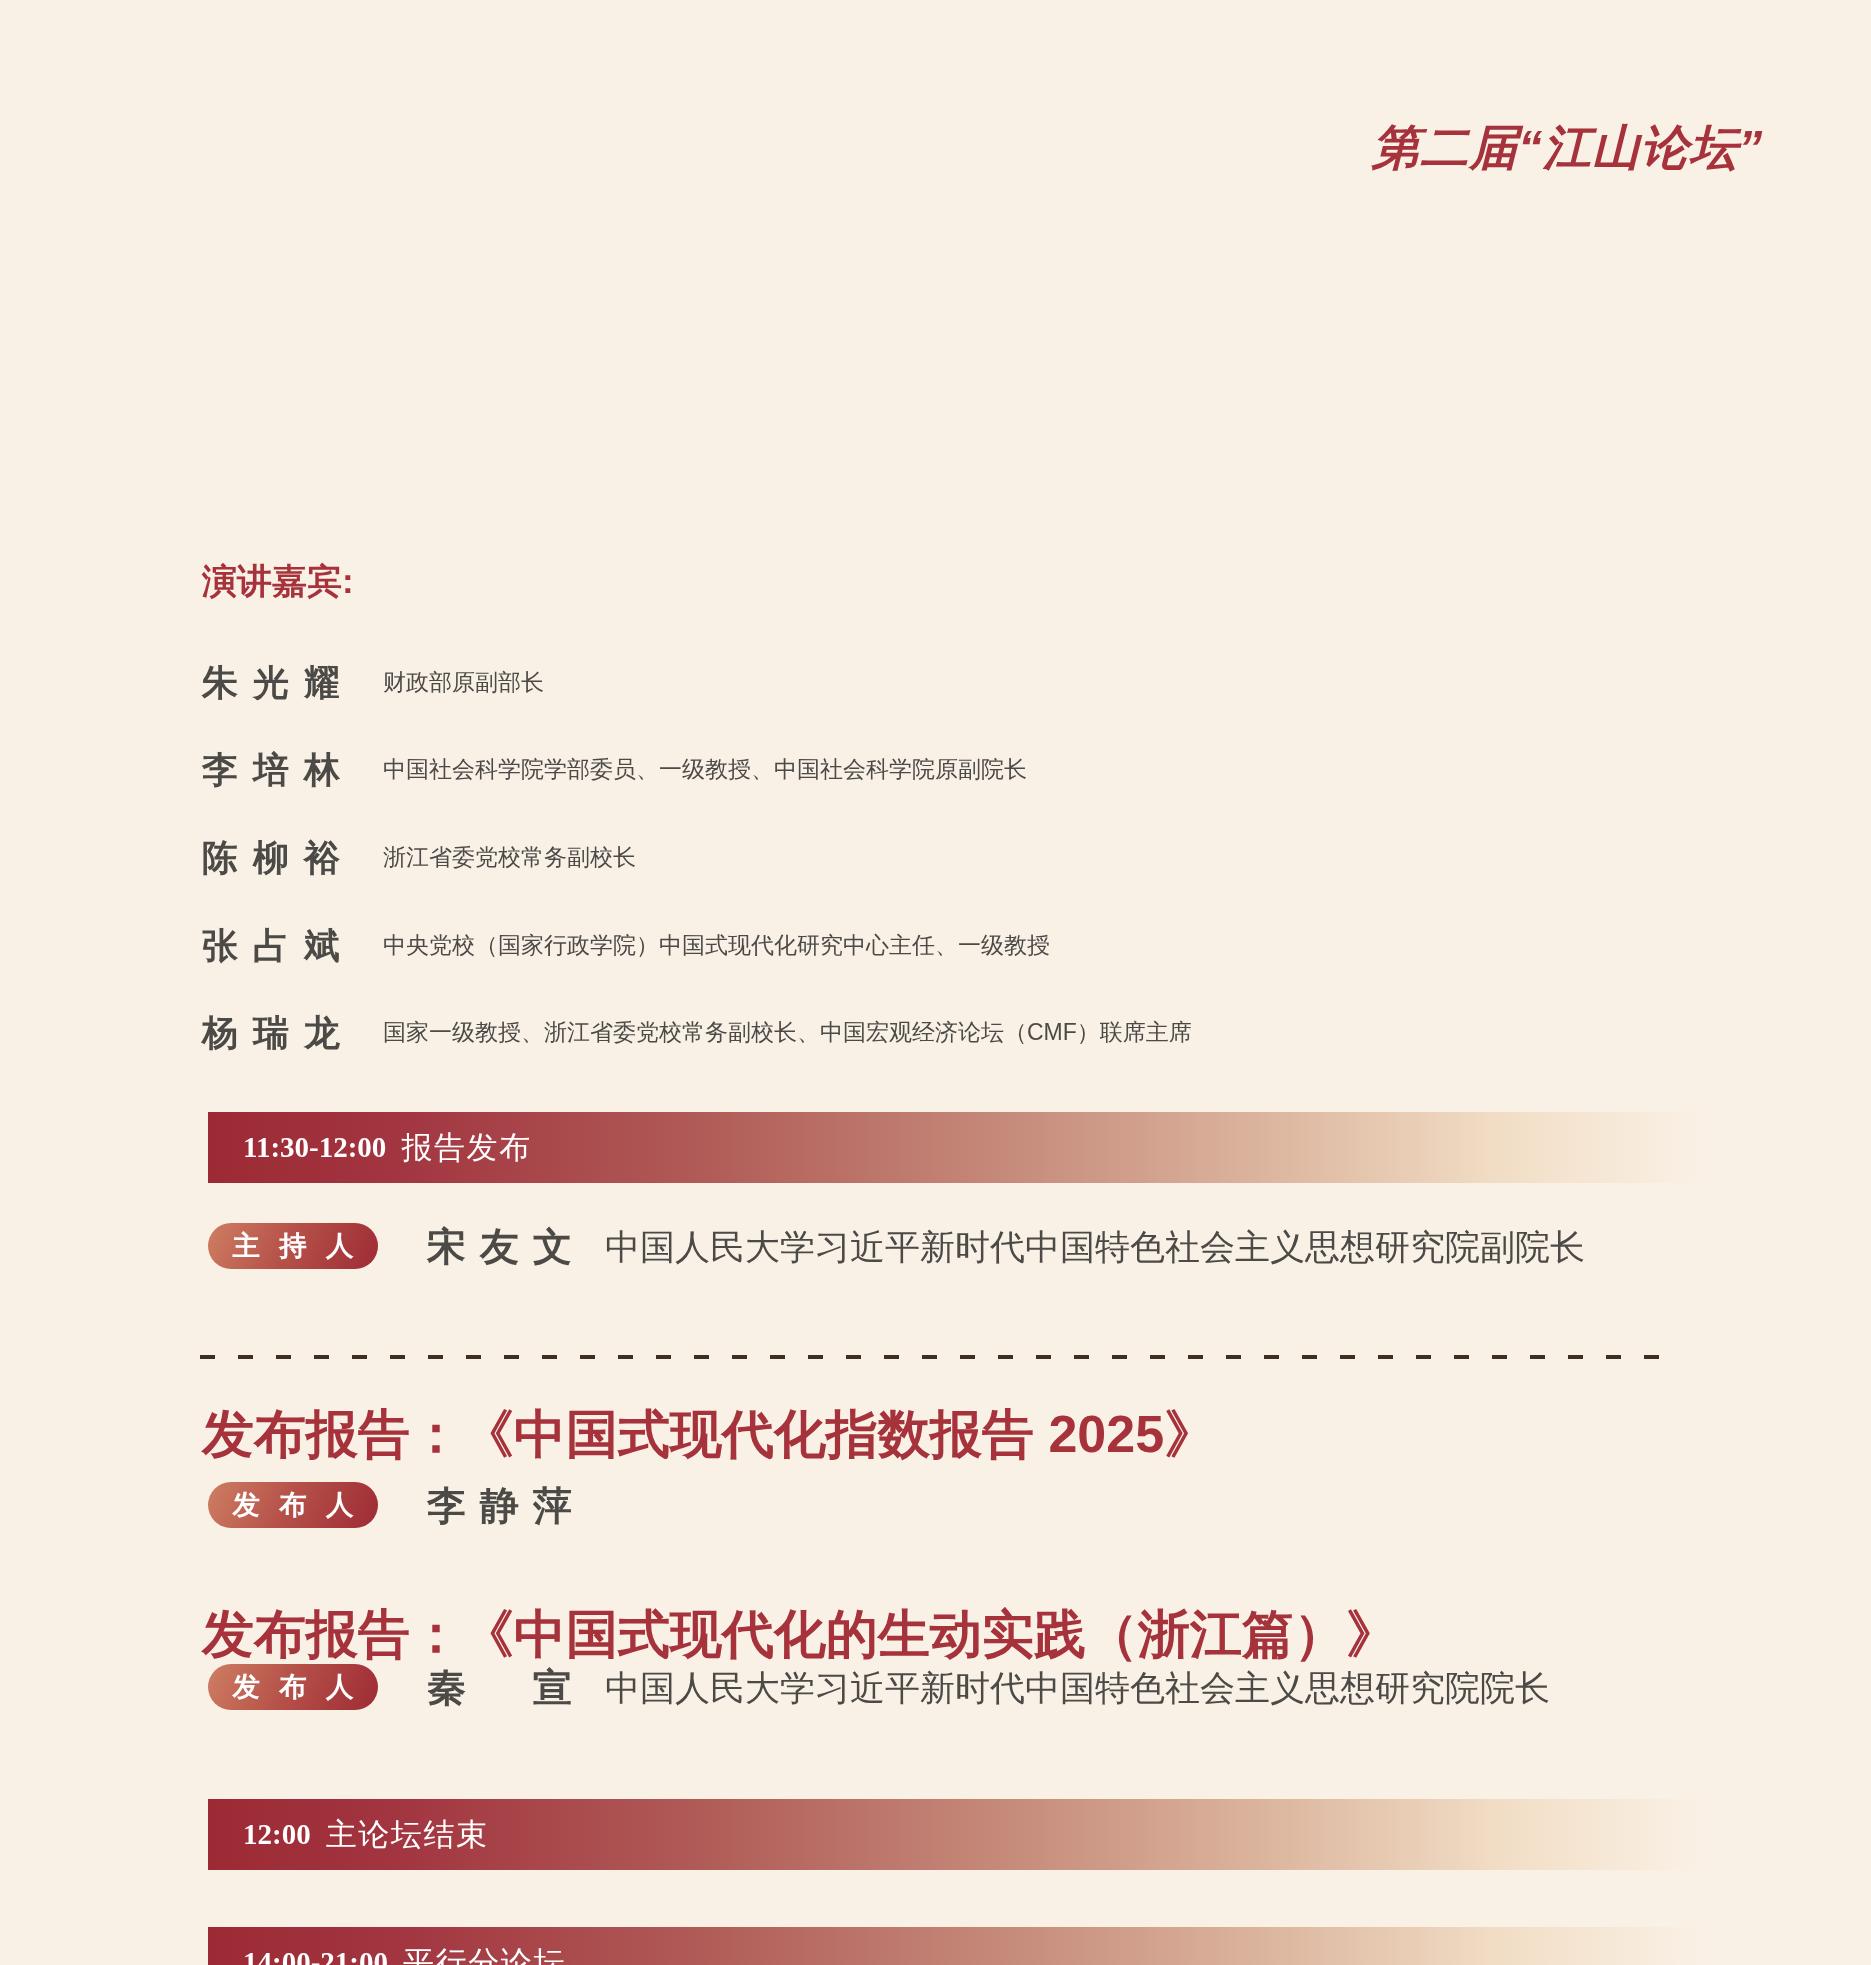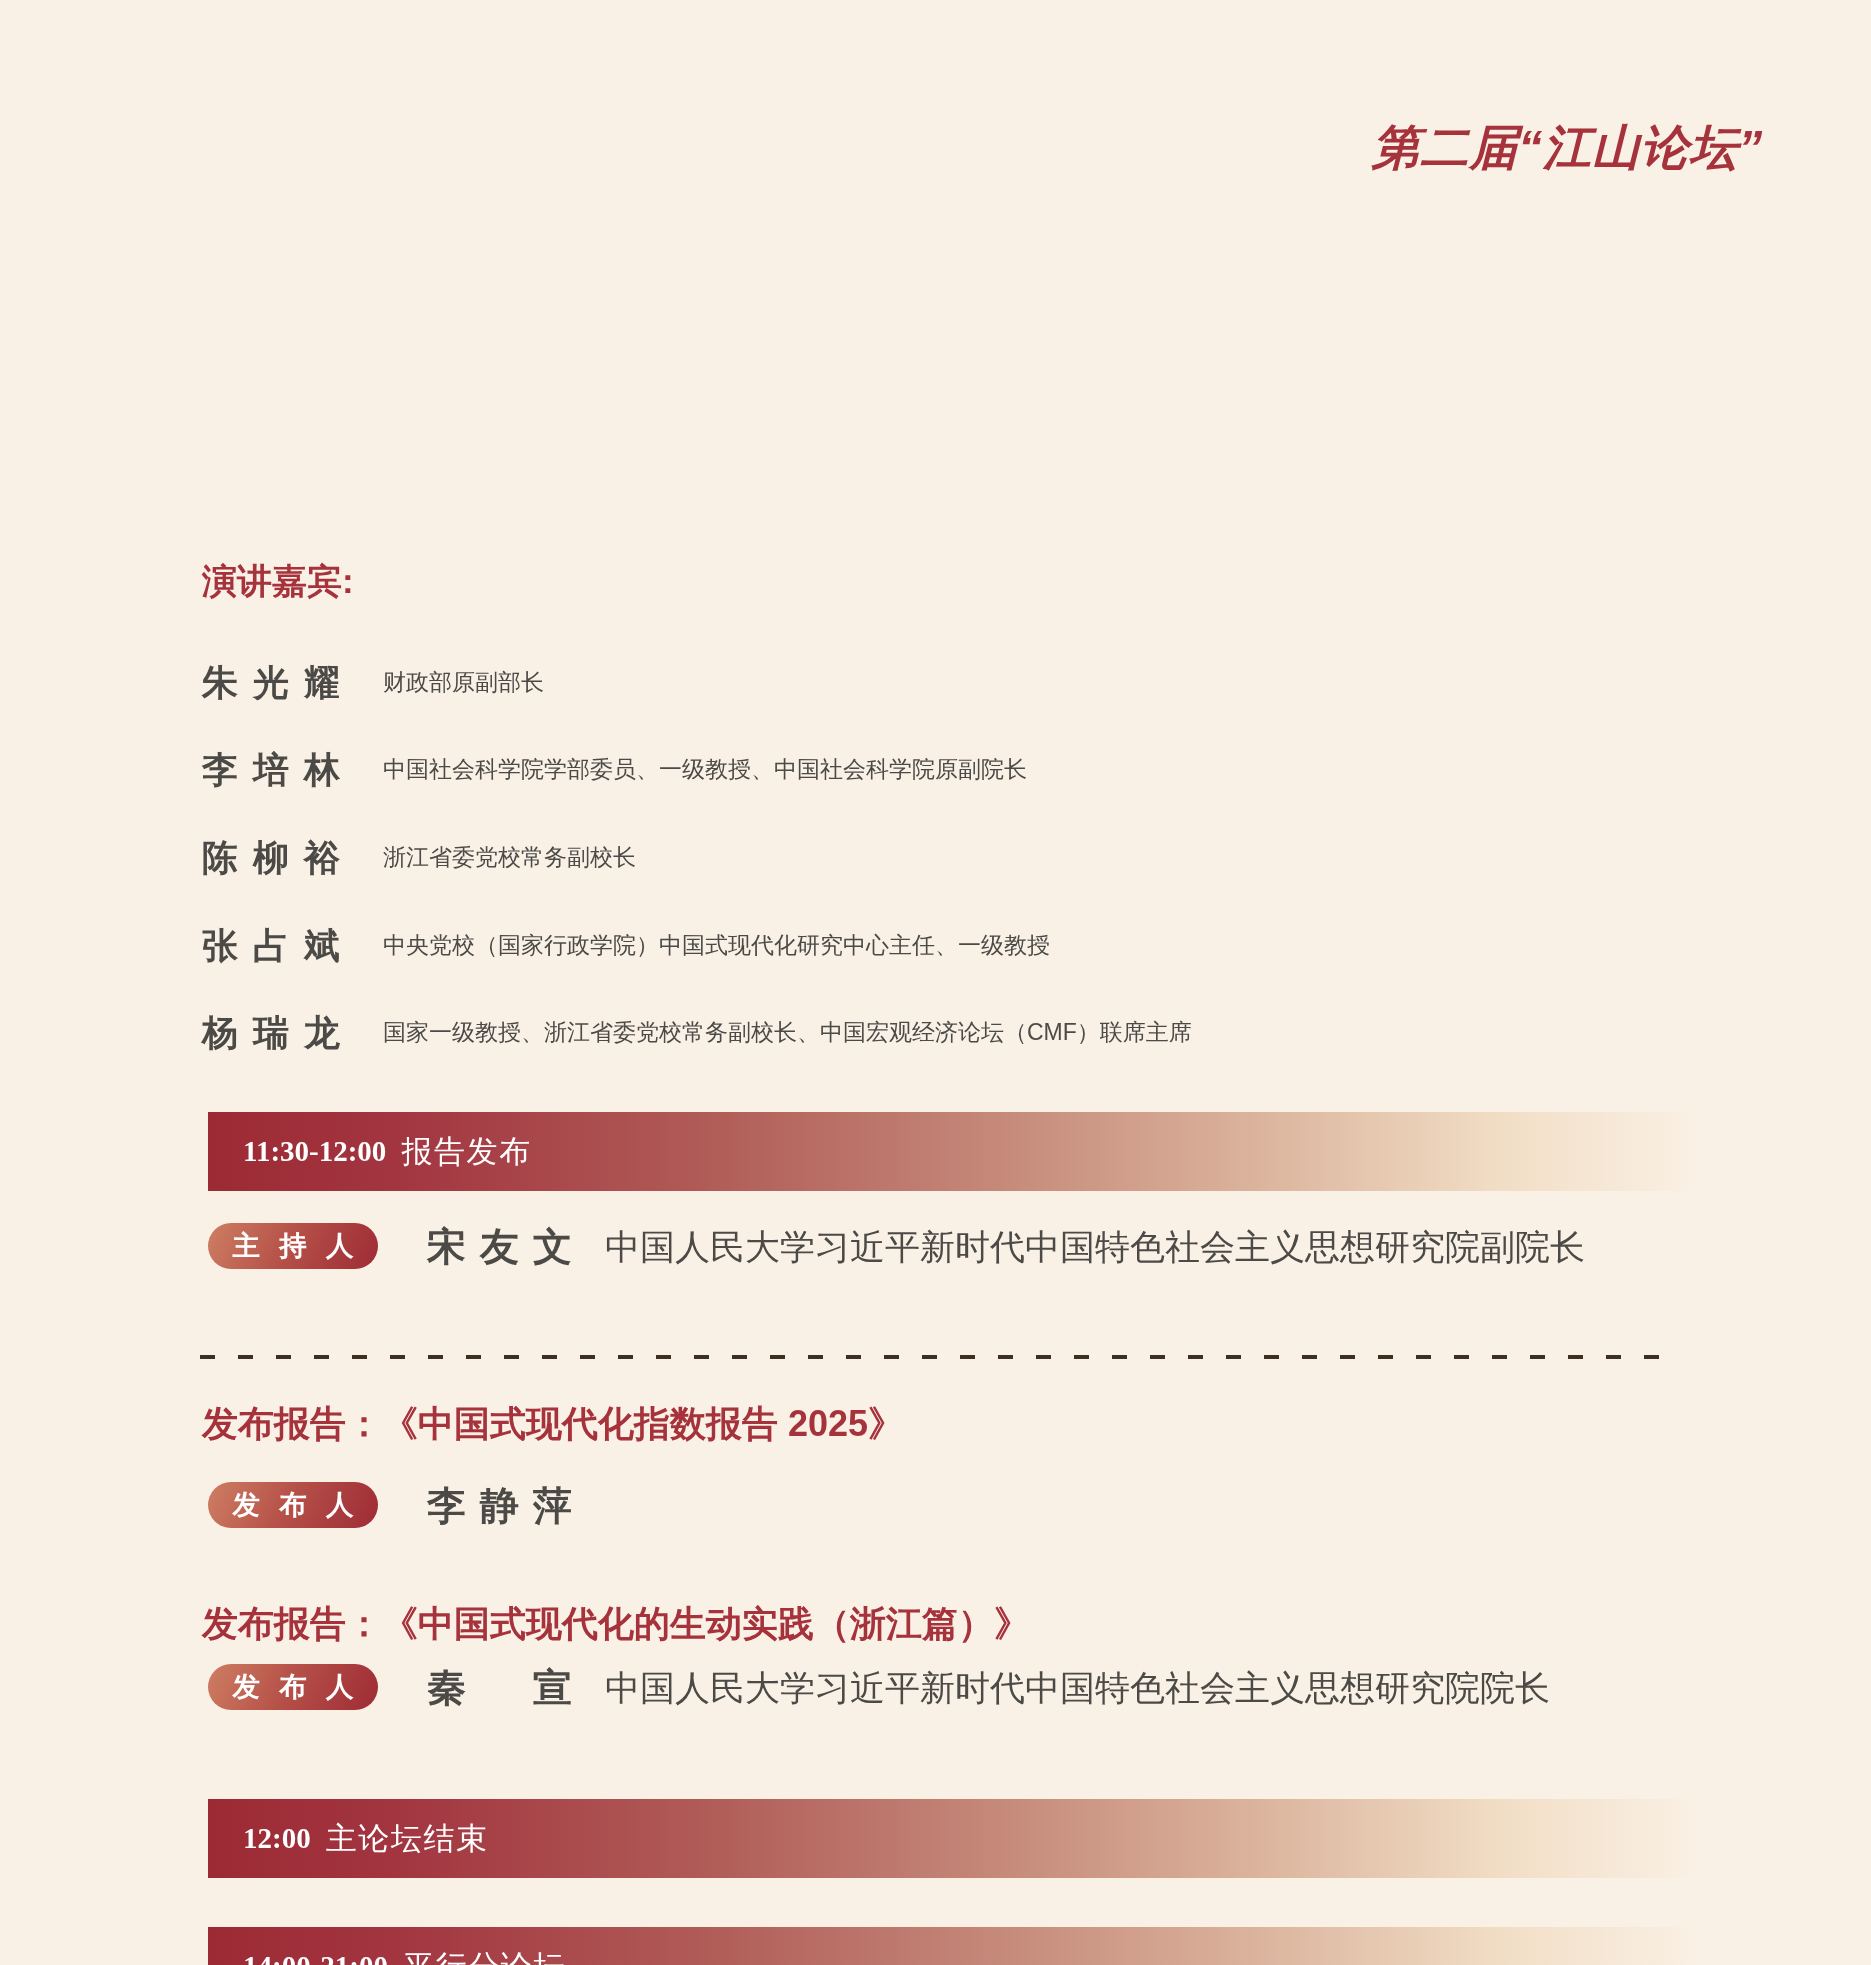--- a/index.html
+++ b/index.html
@@ -29,21 +29,21 @@
   .speaker-name{
     display:inline-flex;justify-content:space-between;
     width:138px;margin-right:43px;flex:none;
     font-size:36px;font-weight:bold;color:#4B4A47;line-height:43px;
   }
   .speaker-title{
     font-size:23px;color:#4B4A47;line-height:43px;
   }
   
   .time-banner{
-    position:absolute;left:208px;width:1545px;height:79px;
+    position:absolute;left:208px;width:1545px;height:71px;
     background:linear-gradient(90deg,#9C2A34 0%,#A23540 12%,#B05B57 32%,
                #C68B7B 52%,#DEB9A2 70%,#F2DEC6 84%,rgba(250,241,230,0) 97%);
     display:flex;align-items:center;padding-left:35px;box-sizing:border-box;
     white-space:nowrap;
   }
   .banner-time{
     font-family:"Liberation Serif", serif;
     font-size:29px;font-weight:bold;color:#FFFFFF;margin-right:15px;
   }
   .banner-label{
@@ -76,21 +76,21 @@
   }
   .person-title .line{display:block;}
   
   .dashed-divider{
     position:absolute;left:200px;top:1355px;width:1477px;height:3.9px;
     background:repeating-linear-gradient(90deg,#3E2F23 0 15px,rgba(0,0,0,0) 15px 38px);
   }
   
   .report-heading{
     position:absolute;left:202px;
-    font-size:36px;font-weight:bold;color:#A6323C;white-space:nowrap;
+    font-size:52px;font-weight:bold;color:#A6323C;white-space:nowrap;
   }
 </style>
 </head>
 <body>
 
 <div class="page">
 
   <div class="page-title">第二届“江山论坛”</div>
 
   <div class="speakers-heading">演讲嘉宾:</div>

